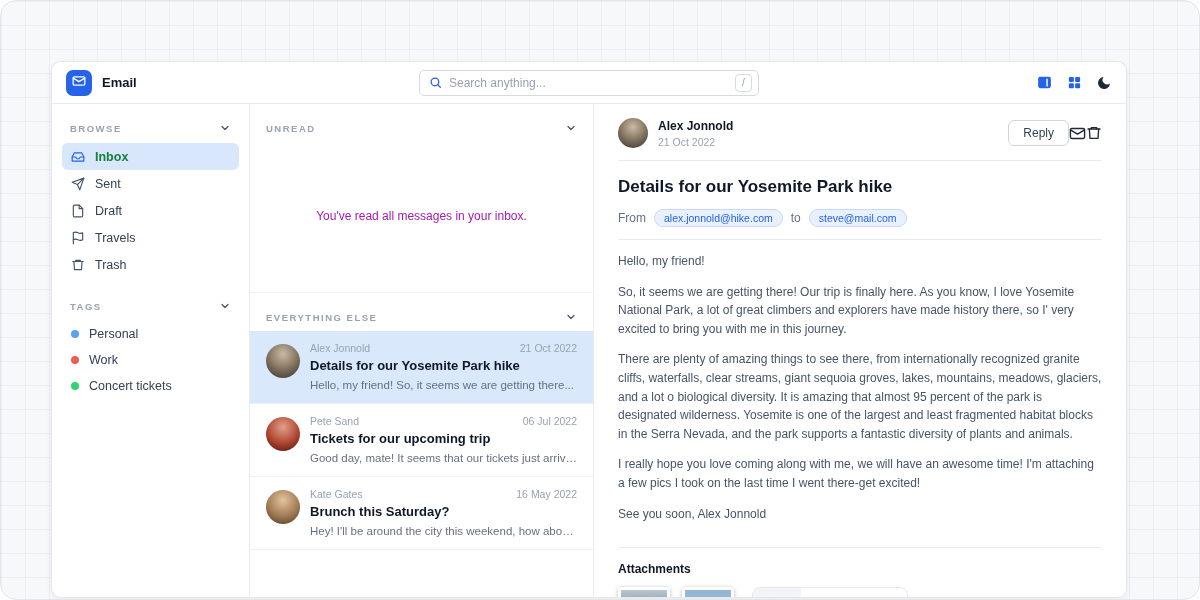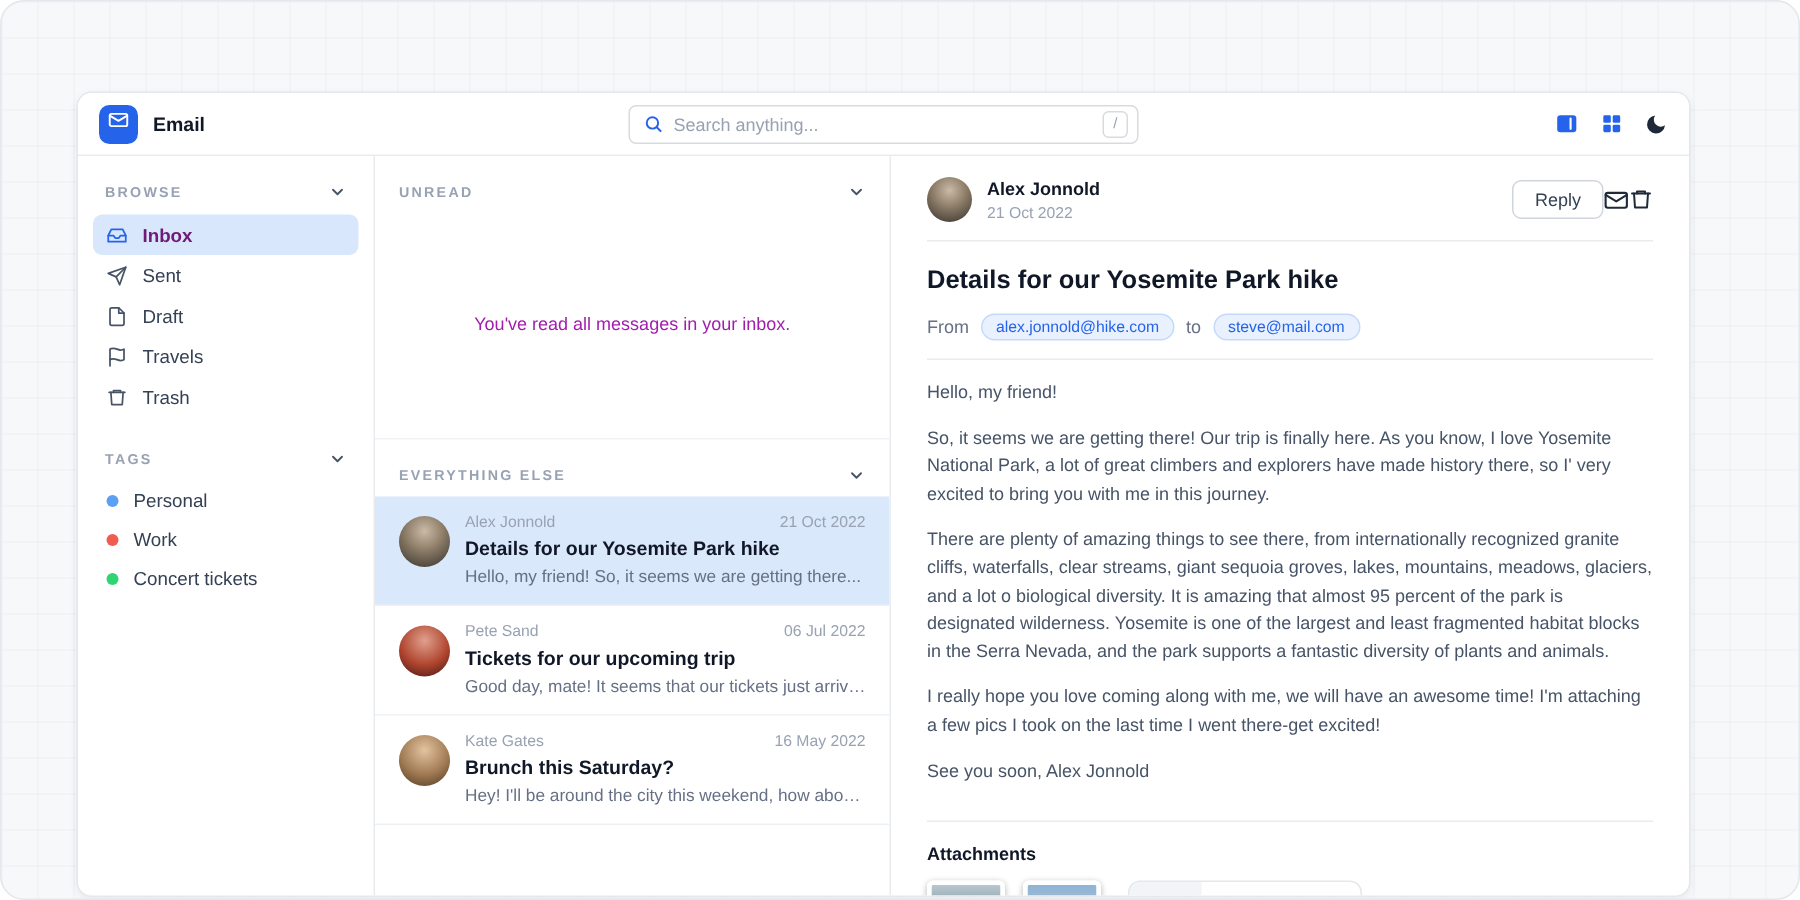--- a/index.html
+++ b/index.html
@@ -25,21 +25,21 @@
 
   
   .app-body { flex:1; display:flex; min-height:0; }
 
   
   .sidebar { width:198px; flex:none; border-right:1px solid #e9ecef; padding:14px 10px; overflow:hidden; }
   .section-head { display:flex; justify-content:space-between; align-items:flex-end; padding:4px 8px 9px; color:#475467; }
   .section-label { font-size:9.5px; font-weight:bold; letter-spacing:1.5px; color:#98a2b3; }
   .nav-item { display:flex; align-items:center; gap:10px; height:27px; padding:0 9px; border-radius:6px; font-size:12.5px; color:#344054; cursor:pointer; }
   .nav-item svg { color:#475467; flex:none; }
-  .nav-item.active { background:#d8e7fb; color:#701a75; font-weight:bold; }
+  .nav-item.active { background:#d8e7fb; color:#15803d; font-weight:bold; }
   .nav-item.active svg { color:#2563eb; }
   .tags-head { margin-top:18px; }
   .tag-item { display:flex; align-items:center; gap:10px; height:26px; padding:0 9px; font-size:12.5px; color:#344054; cursor:pointer; }
   .tag-dot { width:8px; height:8px; border-radius:50%; flex:none; }
 
   
   .mail-list-col { width:344px; flex:none; border-right:1px solid #e9ecef; display:flex; flex-direction:column; overflow:hidden; }
   .list-section-head { padding:18px 16px 8px; display:flex; justify-content:space-between; align-items:center; color:#475467; }
   .empty-state { height:148px; display:flex; align-items:center; justify-content:center; font-size:12px; color:#a21caf; text-align:center; padding:0 30px; }
   .ee-head { border-top:1px solid #f0f2f5; margin-top:2px; }

